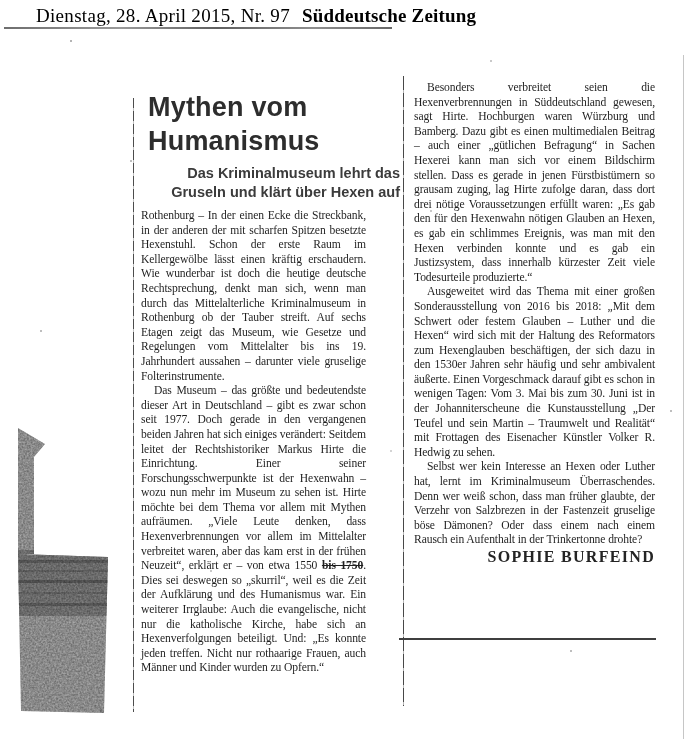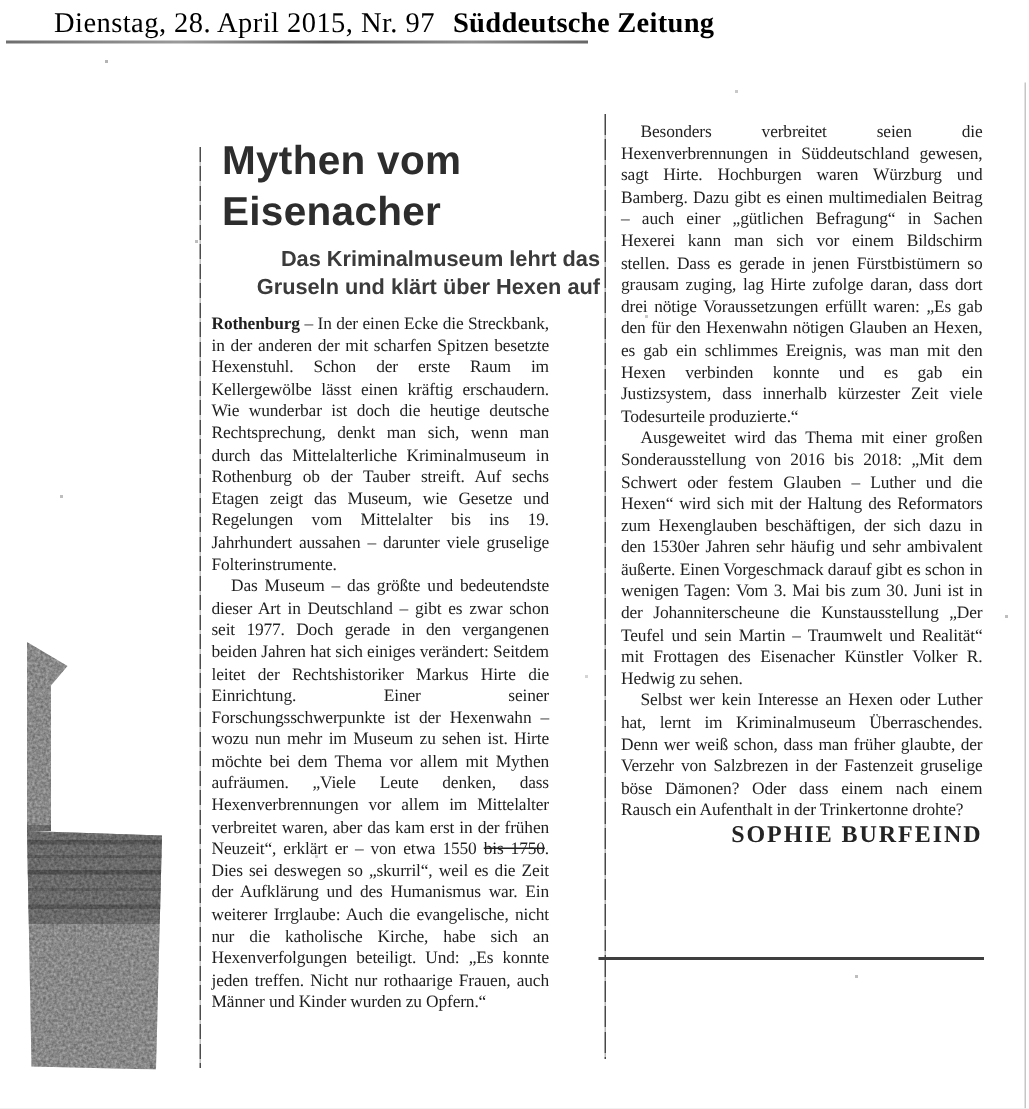--- a/index.html
+++ b/index.html
@@ -42,22 +42,22 @@
   .photo-fragment { position:absolute; left:0; top:420px; }
 
   
   .col p {
     margin:0; text-align:justify; font-size:11.6px; line-height:14.6px;
     letter-spacing:-0.1px; color:#1f1f1f; hyphens:auto; -webkit-hyphens:auto;
   }
   .col p.indent { text-indent:13px; }
   .col-left  { position:absolute; left:141px; top:209px; width:225px; }
   .col-right { position:absolute; left:414px; top:81px;  width:241px; }
-  .lead { font-weight:bold;margin-top:32px; }
-  .struck { font-weight:normal; text-decoration:line-through; }
+  .lead { font-weight:normal;margin-top:32px; }
+  .struck { font-weight:bold; text-decoration:line-through; }
   .byline {
     float:right; font-weight:bold; font-size:16px; letter-spacing:1.3px;
     color:#242424; padding-top:2px;
   }
 
   
   .footer-rule { position:absolute; left:399px; top:638px; width:257px; height:2px; background:#3f3f3f; }
   .footer-note {
     position:absolute; left:399px; top:649px; width:257px;
     font-family:"Liberation Sans", sans-serif; font-weight:bold;
@@ -109,21 +109,21 @@
       <rect x="0" y="0" width="115" height="300" filter="url(#grain)" opacity="0.5"></rect>
     </g>
   </svg>
 
   <div class="crop-line-left"></div>
   <div class="column-rule"></div>
   <div class="scan-edge-right"></div>
 
   <div class="headline">
     <div>Mythen vom</div>
-    <div>Eisenacher</div>
+    <div>Humanismus</div>
   </div>
   <div class="subhead">Das Kriminalmuseum lehrt das Gruseln und klärt über Hexen auf</div>
 
   <div class="col col-left">
     <p><span class="lead">Rothenburg</span><span> – In der einen Ecke die Streckbank, in der anderen der mit scharfen Spitzen besetzte Hexenstuhl. Schon der erste Raum im Kellergewölbe lässt einen kräftig erschaudern. Wie wunderbar ist doch die heutige deutsche Rechtsprechung, denkt man sich, wenn man durch das Mittelalterliche Kriminalmuseum in Rothenburg ob der Tauber streift. Auf sechs Etagen zeigt das Museum, wie Gesetze und Regelungen vom Mittelalter bis ins 19. Jahrhundert aussahen – darunter viele gruselige Folterinstrumente.</span></p>
     <p class="indent"><span>Das Museum – das größte und bedeutendste dieser Art in Deutschland – gibt es zwar schon seit 1977. Doch gerade in den vergangenen beiden Jahren hat sich einiges verändert: Seitdem leitet der Rechtshistoriker Markus Hirte die Einrichtung. Einer seiner Forschungsschwerpunkte ist der Hexenwahn – wozu nun mehr im Museum zu sehen ist. Hirte möchte bei dem Thema vor allem mit Mythen aufräumen. „Viele Leute denken, dass Hexenverbrennungen vor allem im Mittelalter verbreitet waren, aber das kam erst in der frühen Neuzeit“, erklärt er – von etwa 1550 </span><span class="struck">bis 1750</span><span>. Dies sei deswegen so „skurril“, weil es die Zeit der Aufklärung und des Humanismus war. Ein weiterer Irrglaube: Auch die evangelische, nicht nur die katholische Kirche, habe sich an Hexenverfolgungen beteiligt. Und: „Es konnte jeden treffen. Nicht nur rothaarige Frauen, auch Männer und Kinder wurden zu Opfern.“</span></p>
   </div>
 
   <div class="col col-right">
     <p class="indent">Besonders verbreitet seien die Hexenverbrennungen in Süddeutschland gewesen, sagt Hirte. Hochburgen waren Würzburg und Bamberg. Dazu gibt es einen multimedialen Beitrag – auch einer „gütlichen Befragung“ in Sachen Hexerei kann man sich vor einem Bildschirm stellen. Dass es gerade in jenen Fürstbistümern so grausam zuging, lag Hirte zufolge daran, dass dort drei nötige Voraussetzungen erfüllt waren: „Es gab den für den Hexenwahn nötigen Glauben an Hexen, es gab ein schlimmes Ereignis, was man mit den Hexen verbinden konnte und es gab ein Justizsystem, dass innerhalb kürzester Zeit viele Todesurteile produzierte.“</p>

